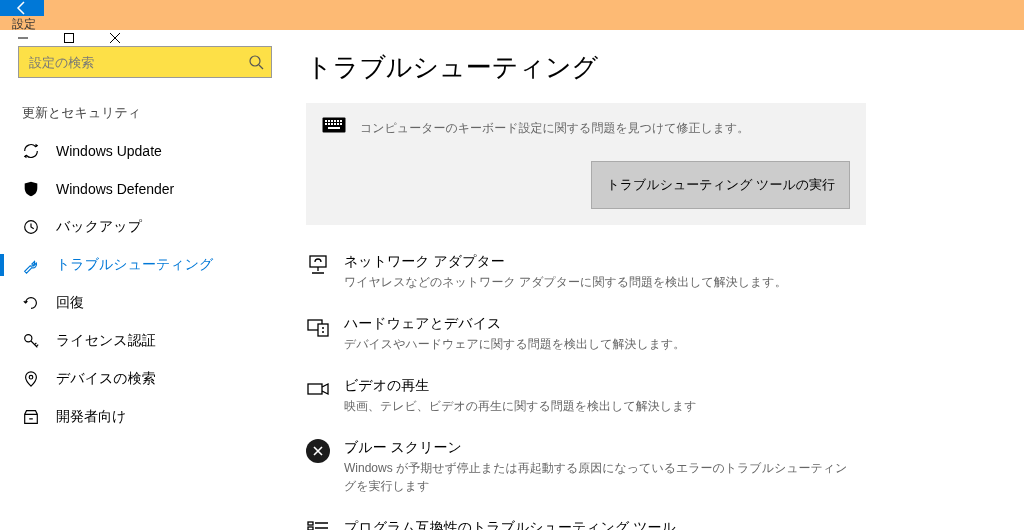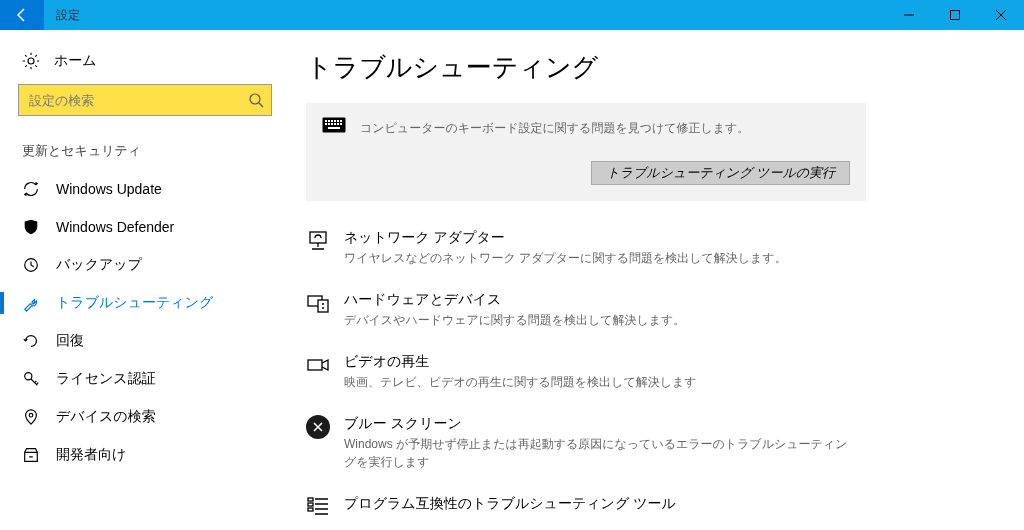--- a/index.html
+++ b/index.html
@@ -1,18 +1,18 @@
 <!DOCTYPE html>
 <html><head>
 <meta charset="utf-8">
 <style>
 * { margin: 0; padding: 0; box-sizing: border-box; font-family: "Yu Gothic UI", "Meiryo", sans-serif; }
 html, body { width: 1024px; height: 530px; overflow: hidden; background: #fff; color: #000; }
 
-.titlebar { height: 30px; display: flex; align-items: stretch; background: #0ea5e9; border-bottom: 0; }
+.titlebar { height: 30px; display: flex; align-items: stretch; background: #fdba74; border-bottom: 0; flex-direction: column; }
 .back-btn { width: 44px; background: #0078d7; display: flex; align-items: center; justify-content: center; color: #fff; }
 .back-btn svg { width: 16px; height: 16px; }
 .title-text { flex: 0 0 auto; padding: 0 12px; display: flex; align-items: center; font-size: 12px; color: #333; }
 .title-spacer { flex: 1; }
 .win-controls { display: flex; }
 .win-btn { width: 46px; display: flex; align-items: center; justify-content: center; color: #333; }
 .win-btn svg { width: 10px; height: 10px; }
 
 .body { display: flex; height: calc(100% - 30px); }
 
@@ -35,21 +35,21 @@
 .page-title { font-size: 26px; font-weight: 400; margin: 0 0 18px 0; }
 .content-col { width: 560px; }
 
 .ts-card { background: #f2f2f2; padding: 14px 16px 16px 16px; margin-bottom: 18px; }
 .ts-head { display: flex; gap: 14px; }
 .ts-icon { width: 24px; height: 24px; flex: 0 0 24px; color: #000; display: flex; align-items: flex-start; justify-content: center; }
 .ts-icon.circle-dark { background: #1b1b1b; border-radius: 50%; color: #fff; align-items: center; }
 .ts-title { font-size: 14px; }
 .ts-desc { font-size: 12px; color: #666; margin-top: 2px; line-height: 1.5; }
 .ts-action { text-align: right; margin-top: 20px; }
-.ts-run-btn { background: #ccc; border: 1px solid #aaa; padding: 2px 14px; font-size: 13px; font-style: italic; }
+.ts-run-btn { background: #ccc; border: 1px solid #aaa; padding: 14px 14px; font-size: 13px; }
 
 .ts-item { display: flex; gap: 14px; padding: 10px 16px 14px 0; }
 .ts-item .ts-body { flex: 1; }
 
 </style>
 </head>
 <body>
 
 <div class="titlebar">
   <div class="back-btn">
@@ -73,28 +73,20 @@
     <div class="win-btn">
       <svg viewBox="0 0 10 10">
           <path d="M0 0 L10 10 M10 0 L0 10" stroke="#000" stroke-width="1"></path>
         </svg>
     </div>
   </div>
 </div>
 
 <div class="body">
   <div class="sidebar">
-    <div class="home-row">
-      <span class="nav-icon">
-        <svg class="gear-icon" viewBox="0 0 24 24">
-            <path fill="none" stroke="#000" stroke-width="1.5" d="M12 8a4 4 0 100 8 4 4 0 000-8zM12 1v3M12 20v3M4.2 4.2l2.1 2.1M17.7 17.7l2.1 2.1M1 12h3M20 12h3M4.2 19.8l2.1-2.1M17.7 6.3l2.1-2.1"></path>
-          </svg>
-      </span>
-      <span>ホーム</span>
-    </div>
     <div class="search-wrap">
       <div class="search-box">
         <input class="search-input" placeholder="設定の検索" style="">
         <span class="search-icon">
           <svg viewBox="0 0 16 16">
               <circle cx="7" cy="7" r="5" stroke="#555" stroke-width="1.2" fill="none"></circle>
               <line x1="11" y1="11" x2="15" y2="15" stroke="#555" stroke-width="1.2"></line>
             </svg>
         </span>
       </div>

